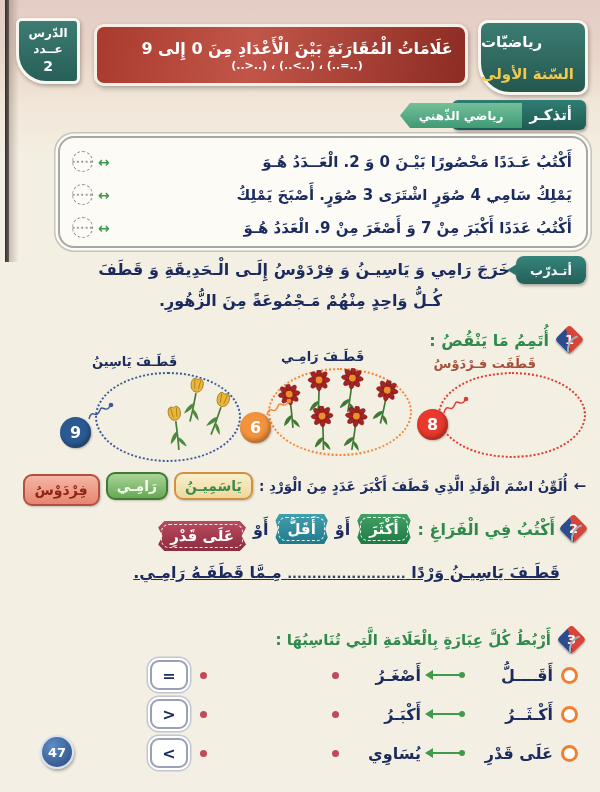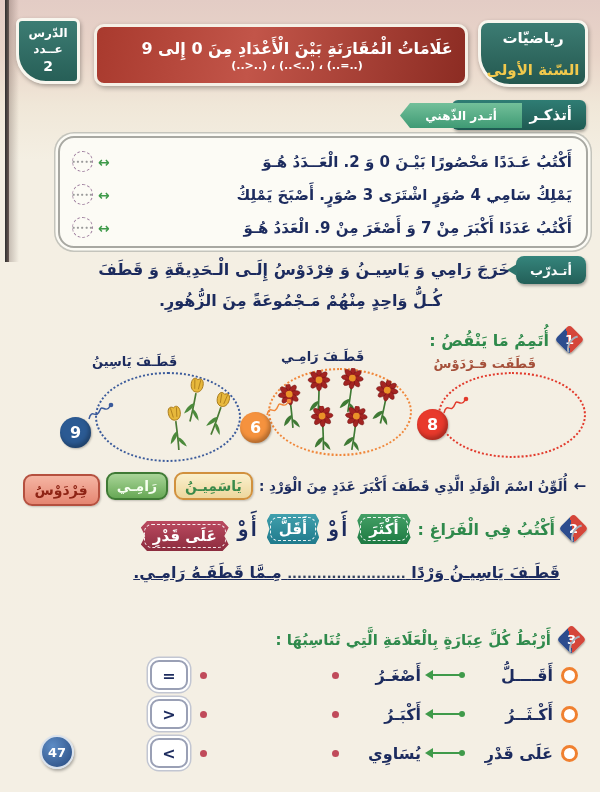--- a/index.html
+++ b/index.html
@@ -15,23 +15,23 @@
   
   .lesson-box{left:16px;top:18px;width:64px;height:66px;background:linear-gradient(180deg,#3c7c73,#275f57);
     border:3px solid #f8f6ee;border-radius:6px 6px 6px 30px;box-shadow:1px 2px 4px rgba(0,0,0,.3);
     color:#fff;text-align:center;font-size:12px;line-height:1.3;padding-top:5px;box-sizing:border-box;}
   .lesson-box .num{font-size:14px;}
   .banner{left:94px;top:24px;width:374px;height:62px;border:3px solid #f5f0e6;border-radius:10px;
     background:linear-gradient(100deg,#a93a2e 0%,#c25549 42%,#8c2c23 100%);
     box-shadow:1px 2px 5px rgba(0,0,0,.3);display:flex;flex-direction:column;align-items:center;justify-content:center;box-sizing:border-box;padding-left:32px;}
   .banner-title{color:#fff;font-size:16px;white-space:nowrap;}
   .banner-sub{color:#fff;font-size:11px;direction:ltr;unicode-bidi:bidi-override;margin-top:1px;}
-  .subject-box{left:478px;top:20px;width:110px;height:67px;background:linear-gradient(180deg,#3c7c73,#24584f);
+  .subject-box{left:478px;top:20px;width:110px;height:75px;background:linear-gradient(180deg,#3c7c73,#24584f);
     border:3px solid #f8f6ee;border-radius:10px 10px 10px 32px;box-shadow:1px 2px 4px rgba(0,0,0,.3);
-    display:flex;flex-direction:column;align-items:center;justify-content:center;box-sizing:border-box;}
+    display:flex;flex-direction:column;align-items:flex-end;justify-content:center;box-sizing:border-box;}
   .subject-name{color:#fff;font-size:15px;}
   .subject-grade{color:#f2c94c;font-size:15px;margin-top:14px;}
   
   .remember-ribbon{left:452px;top:100px;width:134px;height:30px;border-radius:6px;
     background:linear-gradient(180deg,#2f7d74,#1f5a52);box-shadow:1px 2px 3px rgba(0,0,0,.3);
     color:#fff;font-size:15px;display:flex;align-items:center;justify-content:flex-start;padding-right:14px;box-sizing:border-box;z-index:1;}
   .mental-tag{left:400px;top:103px;width:122px;height:25px;z-index:2;
     background:linear-gradient(180deg,#73c09a,#3f9a74);
     clip-path:polygon(10px 0,100% 0,100% 100%,10px 100%,0 50%);
     color:#fff;font-size:12px;display:flex;align-items:center;justify-content:center;}
@@ -106,21 +106,21 @@
   .ntag-1{background:linear-gradient(180deg,#a9d598,#67a855);border-color:#3f7a35;color:#f6fff0;}
   .ntag-2{background:linear-gradient(180deg,#f5b5a3,#e58672);border-color:#b5503f;color:#8e2415;transform:translateY(4px);padding:6px 10px;}
   
   .ex2head{right:14px;top:514px;display:flex;align-items:center;gap:7px;white-space:nowrap;}
   .opt{position:relative;padding:6px 12px;color:#fff;font-size:15px;
     clip-path:polygon(7% 0,93% 0,100% 22%,95% 50%,100% 78%,93% 100%,7% 100%,0 78%,5% 50%,0 22%);}
   .opt::before{content:'';position:absolute;inset:3px;border:1.3px dashed rgba(255,255,255,.9);border-radius:8px;}
   .opt-0{background:linear-gradient(180deg,#44a066,#1d7a42);}
   .opt-1{background:linear-gradient(180deg,#41a0ad,#1f7a8c);}
   .opt-2{background:linear-gradient(180deg,#bb4a60,#8c2c3e);transform:translateY(7px);}
-  .orword{font-size:20px;color:#1c2b5e;font-family:Liberation Mono, monospace;}
+  .orword{font-size:16px;color:#1c2b5e;}
   .sent{font-size:16px;color:#1c2b5e;white-space:nowrap;}
   .sent1{right:40px;top:563px;text-decoration:underline;}
   .sent2{right:40px;top:596px;}
   .blank{font-size:13px;letter-spacing:1px;color:#31405f;}
   
   .ex3head{right:16px;top:628px;}
   .ex3head .extitle{font-size:15px;}
   .ex3rows{left:150px;right:22px;top:660px;display:flex;flex-direction:column;gap:9px;}
   .lrow{display:flex;align-items:center;height:30px;}
   .obullet{width:11px;height:11px;border:3.5px solid #f08030;border-radius:50%;background:#fff;box-sizing:content-box;flex:none;margin-left:8px;}
@@ -160,21 +160,21 @@
   </div>
   <div class="abs subject-box">
     <div class="subject-name">رياضيّات</div>
     <div class="subject-grade">السّنة الأولى</div>
   </div>
 
   <div class="abs remember-ribbon">
     <span>أتذكـر</span>
   </div>
   <div class="abs mental-tag">
-    <span>أتـدر الذّهني</span>
+    <span>رياضي الذّهني</span>
   </div>
 
   <div class="abs mental-box">
     <div class="mental-line">
       <span>أَكْتُبُ عَـدَدًا مَحْصُورًا بَيْـنَ 0 وَ 2. الْعَــدَدُ هُـوَ</span>
       <span class="mans">
         <span class="garrow-glyph">↔</span>
         <span class="dcirc">•••••</span>
       </span>
     </div>

